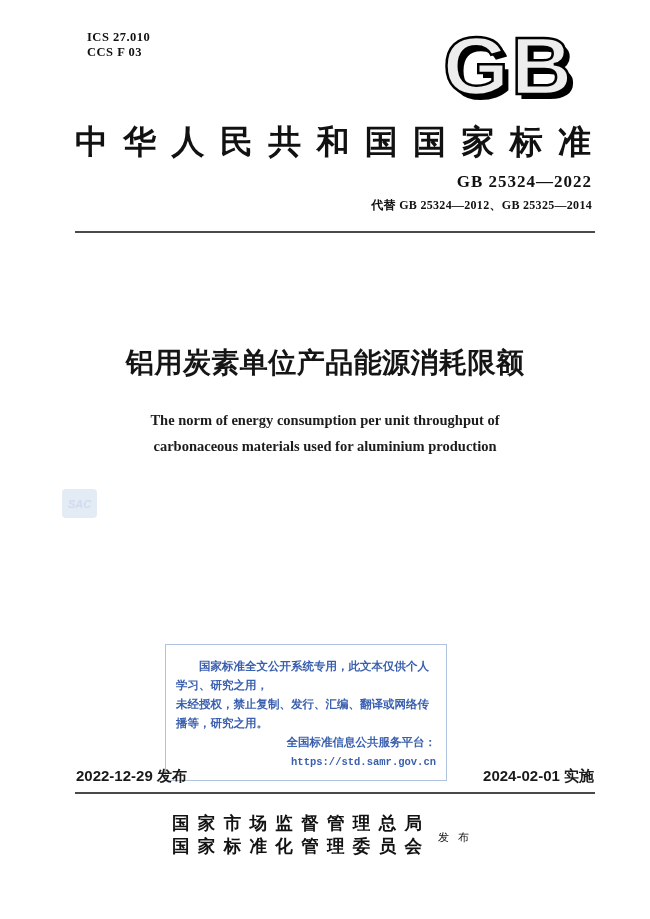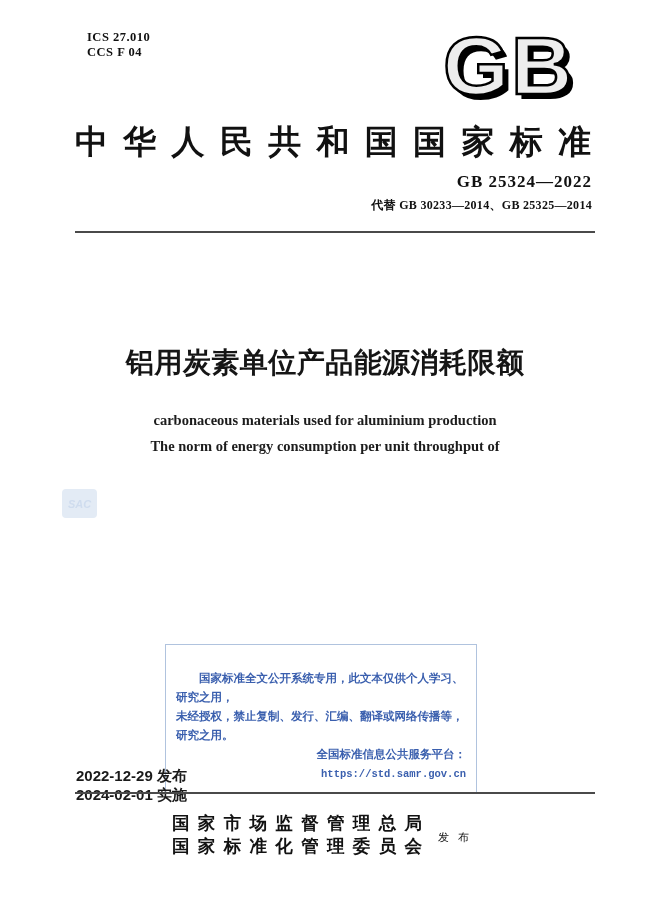--- a/index.html
+++ b/index.html
@@ -61,35 +61,35 @@
   .sac-mark {
     position: absolute; left: 62px; top: 489px; width: 35px; height: 29px;
     background: #e3ebf5; border-radius: 4px;
     display: flex; align-items: center; justify-content: center;
     font-family: "Liberation Sans", sans-serif;
     font-size: 11px; font-weight: bold; font-style: italic;
     color: #cfdcee;
   }
 
   .notice-box {
-    position: absolute; left: 165px; top: 644px; width: 312px;
+    position: absolute; left: 165px; top: 644px; width: 282px;
     border: 1px solid #b0c3de;
-    padding: 24px 10px 8px 10px;
+    padding: 12px 10px 8px 10px;
     font-size: 11.5px; font-weight: bold; line-height: 19px;
   }
   .notice-box .nline { color: #3a5fae; }
   .notice-line1 { text-indent: 2em; }
   .notice-line3 { text-align: right; }
   .notice-url { font-family: "Liberation Mono", monospace; font-size: 10.5px; margin-left: 48px; }
 
   .dates-row {
     position: absolute; left: 76px; right: 56px; top: 767px;
     display: flex; justify-content: space-between;
     font-family: "Liberation Sans", sans-serif;
-    font-size: 15px; font-weight: bold; color: #1a1a1a; flex-direction: column;
+    font-size: 15px; font-weight: bold; color: #1a1a1a;
   }
 
   .publisher {
     position: absolute; left: 0; top: 812px; width: 100%;
     display: flex; justify-content: center; align-items: center; gap: 16px;
   }
   .publisher-lines {
     width: 250px;
     font-size: 17.5px; font-weight: bold; line-height: 23px; color: #121212;
   }
@@ -98,21 +98,21 @@
     padding-top: 4px; white-space: nowrap;
   }
 </style>
 </head>
 <body>
 
 <div class="page">
 
   <div class="codes">
     <div>ICS 27.010</div>
-    <div>CCS F 04</div>
+    <div>CCS F 03</div>
   </div>
 
   <svg class="gb-logo" viewBox="0 0 150 85" xmlns="http://www.w3.org/2000/svg">
     <g font-family="'Liberation Sans', sans-serif" font-weight="bold" font-size="84" letter-spacing="2">
       <text x="10" y="76" fill="#000000" textLength="136" lengthAdjust="spacingAndGlyphs">GB</text>
       <text x="5" y="71" fill="#ededed" stroke="#000000" stroke-width="2.5" textLength="136" lengthAdjust="spacingAndGlyphs">GB</text>
     </g>
   </svg>
 
   <div class="nat-title" data-split="chars">
@@ -123,21 +123,21 @@
       <span>共</span>
       <span>和</span>
       <span>国</span>
       <span>国</span>
       <span>家</span>
       <span>标</span>
       <span>准</span>
     </div>
 
   <div class="std-no">GB 25324—2022</div>
-  <div class="replaces">代替 GB 30233—2014、GB 25325—2014</div>
+  <div class="replaces">代替 GB 25324—2012、GB 25325—2014</div>
 
   <div class="rule rule-top"></div>
 
   <div class="main-title" data-split="chars">
       <span>铝</span>
       <span>用</span>
       <span>炭</span>
       <span>素</span>
       <span>单</span>
       <span>位</span>
@@ -145,22 +145,22 @@
       <span>品</span>
       <span>能</span>
       <span>源</span>
       <span>消</span>
       <span>耗</span>
       <span>限</span>
       <span>额</span>
     </div>
 
   <div class="en-title">
+    <div>The norm of energy consumption per unit throughput of</div>
     <div>carbonaceous materials used for aluminium production</div>
-    <div>The norm of energy consumption per unit throughput of</div>
   </div>
 
   <div class="sac-mark">SAC</div>
 
   <div class="notice-box">
     <div class="nline notice-line1">国家标准全文公开系统专用，此文本仅供个人学习、研究之用，</div>
     <div class="nline notice-line2">未经授权，禁止复制、发行、汇编、翻译或网络传播等，研究之用。</div>
     <div class="nline notice-line3">
       <span>全国标准信息公共服务平台：</span><span class="notice-url">https://std.samr.gov.cn</span>
     </div>

